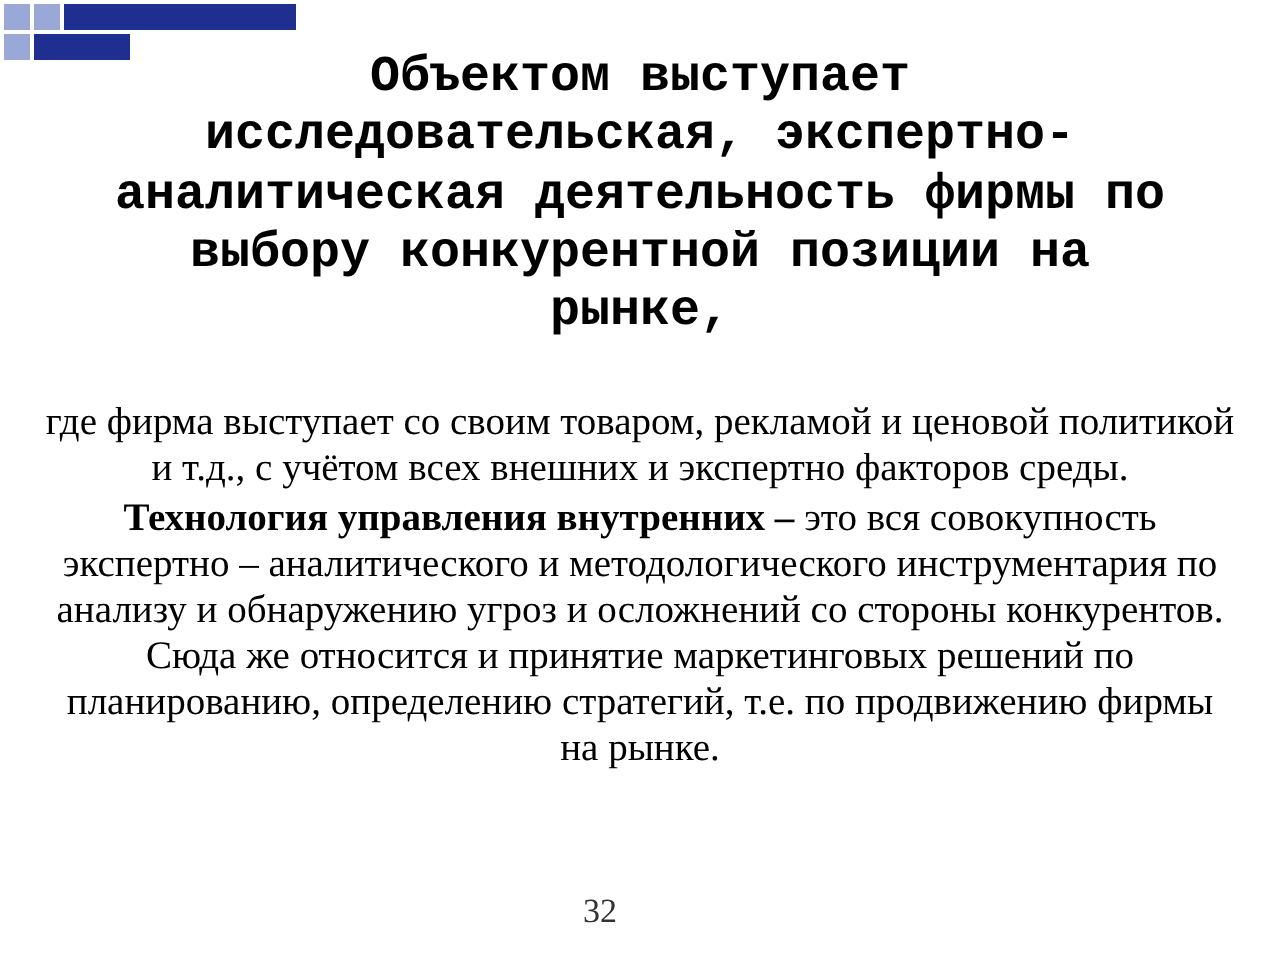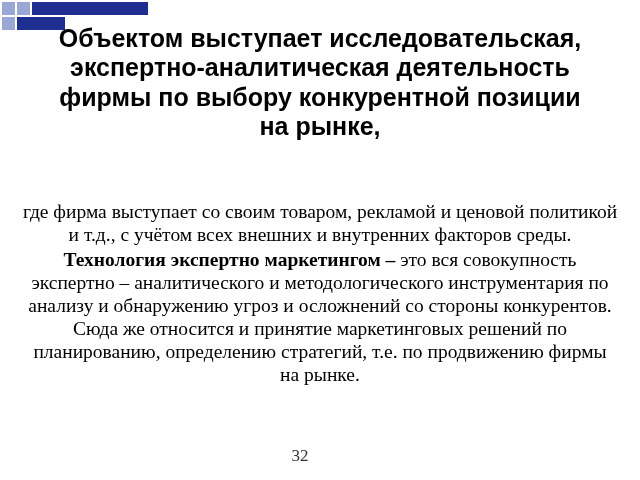--- a/index.html
+++ b/index.html
@@ -35,21 +35,21 @@
   .deco-sq {
     position: absolute;
     background: #9aa8d8;
   }
   .title {
     position: absolute;
     top: 24px;
     left: 52px;
     width: 536px;
     text-align: center;
-    font-family: Liberation Sans, sans-serif;
+    font-family: Liberation Mono, monospace;
     font-weight: bold;
     font-size: 25px;
     line-height: 1.17;
     color: #000000;
   }
   .body-text {
     position: absolute;
     top: 200px;
     left: 22px;
     width: 596px;
@@ -85,19 +85,19 @@
     <div class="deco-sq" style="left:2px; top:2px; width:13px; height:13px;"></div>
     <div class="deco-sq" style="left:17px; top:2px; width:13px; height:13px;"></div>
     <div class="deco-sq" style="left:2px; top:17px; width:13px; height:13px;"></div>
     <div class="deco-bar" style="left:32px; top:2px; width:116px; height:13px;"></div>
     <div class="deco-bar" style="left:17px; top:17px; width:48px; height:13px;"></div>
   </div>
 
   <div class="title">Объектом выступает исследовательская, экспертно-аналитическая деятельность фирмы по выбору конкурентной позиции на рынке,</div>
 
   <div class="body-text">
-    <p class="para">где фирма выступает со своим товаром, рекламой и ценовой политикой и т.д., с учётом всех внешних и внутренних факторов среды.</p>
-    <p class="para"><b>Технология экспертно маркетингом – </b><span>это вся совокупность экспертно – аналитического и методологического инструментария по анализу и обнаружению угроз и осложнений со стороны конкурентов. Сюда же относится и принятие маркетинговых решений по планированию, определению стратегий, т.е. по продвижению фирмы на рынке.</span></p>
+    <p class="para">где фирма выступает со своим товаром, рекламой и ценовой политикой и т.д., с учётом всех внешних и экспертно факторов среды.</p>
+    <p class="para"><b>Технология управления внутренних – </b><span>это вся совокупность экспертно – аналитического и методологического инструментария по анализу и обнаружению угроз и осложнений со стороны конкурентов. Сюда же относится и принятие маркетинговых решений по планированию, определению стратегий, т.е. по продвижению фирмы на рынке.</span></p>
   </div>
 
   <div class="page-number">32</div>
 
 </div>
 
 </body></html>

